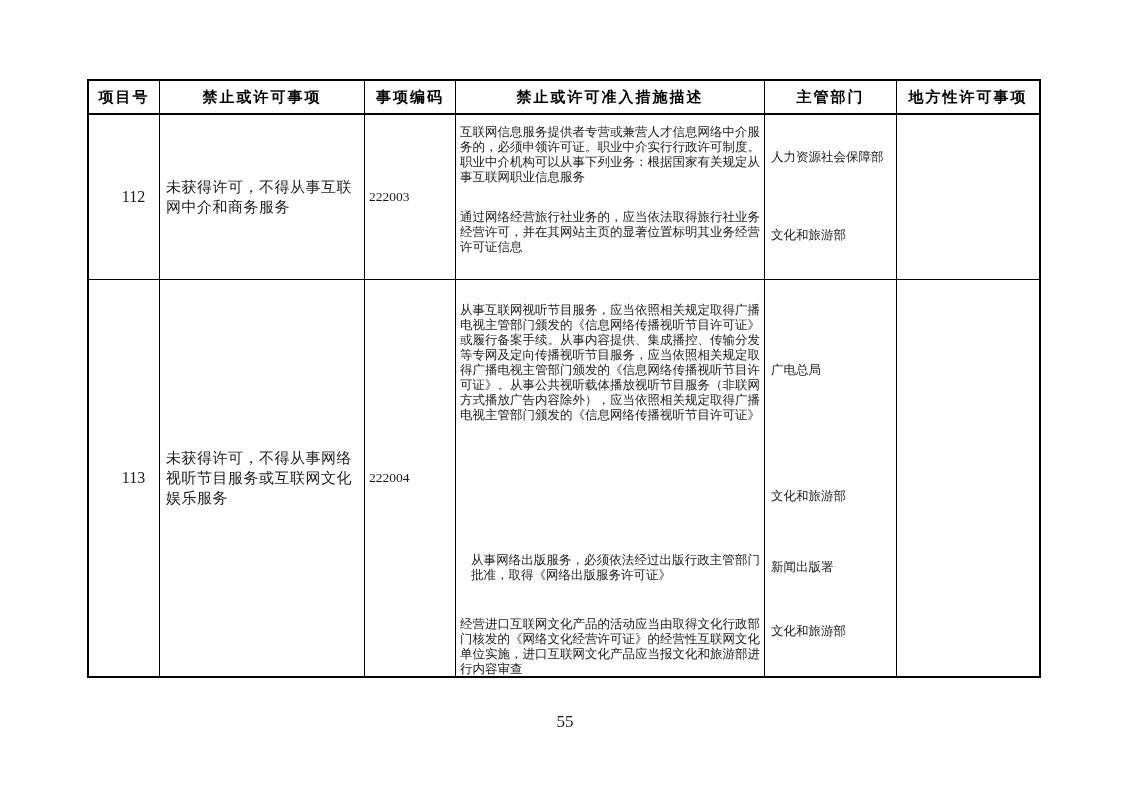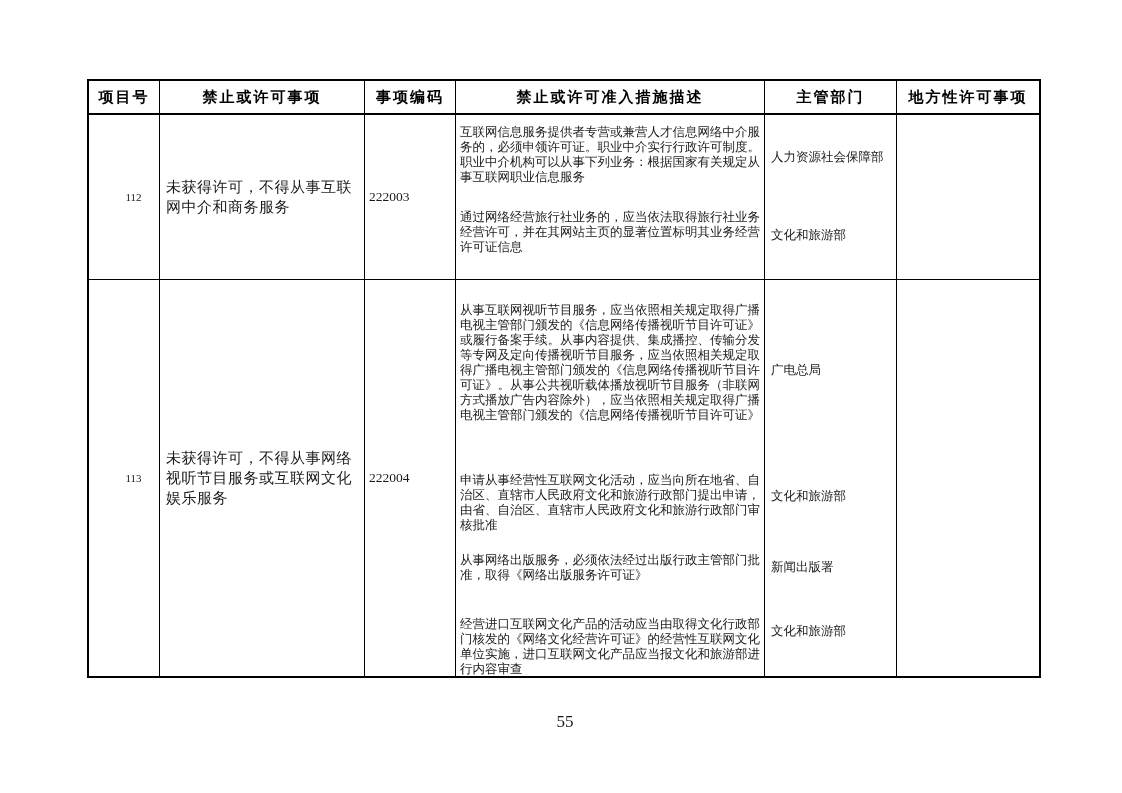--- a/index.html
+++ b/index.html
@@ -47,21 +47,21 @@
     color: #000;
     border-bottom-width: 2px;
     white-space: nowrap;
   }
   .id-cell, .code-cell, .item-cell {
     display: flex;
     align-items: center;
   }
   .id-cell {
     justify-content: center;
-    font-size: 11px;
+    font-size: 16px;
     padding-left: 19px;
   }
   .item-cell {
     padding: 0 8px 0 6px;
     font-size: 15px;
     line-height: 20px;
     letter-spacing: 0.5px;
   }
   .code-cell {
     padding-left: 4px;
@@ -119,22 +119,21 @@
       <div class="dept" style="top:35px;">人力资源社会保障部</div>
       <div class="dept" style="top:113px;">文化和旅游部</div>
     </div>
     <div class="cell last-col"></div>
 
     <div class="cell id-cell last-row">113</div>
     <div class="cell item-cell last-row">未获得许可，不得从事网络视听节目服务或互联网文化娱乐服务</div>
     <div class="cell code-cell last-row">222004</div>
     <div class="cell measures-cell last-row">
       <div class="para" style="top:23px;">从事互联网视听节目服务，应当依照相关规定取得广播电视主管部门颁发的《信息网络传播视听节目许可证》或履行备案手续。从事内容提供、集成播控、传输分发等专网及定向传播视听节目服务，应当依照相关规定取得广播电视主管部门颁发的《信息网络传播视听节目许可证》。从事公共视听载体播放视听节目服务（非联网方式播放广告内容除外），应当依照相关规定取得广播电视主管部门颁发的《信息网络传播视听节目许可证》</div>
-      <div class="para" style="top:193px;">申请从事经营性互联网文化活动，应当向所在地省、自治区、直辖市人民政府文化和旅游行政部门提出申请，由省、自治区、直辖市人民政府文化和旅游行政部门审核批准</div>
-      <div class="para" style="top:273px;">从事网络出版服务，必须依法经过出版行政主管部门批准，取得《网络出版服务许可证》</div>
+      <div class="para" style="top:273px;margin-left:11px;">从事网络出版服务，必须依法经过出版行政主管部门批准，取得《网络出版服务许可证》</div>
       <div class="para" style="top:337px;">经营进口互联网文化产品的活动应当由取得文化行政部门核发的《网络文化经营许可证》的经营性互联网文化单位实施，进口互联网文化产品应当报文化和旅游部进行内容审查</div>
     </div>
     <div class="cell departments-cell last-row">
       <div class="dept" style="top:83px;">广电总局</div>
       <div class="dept" style="top:209px;">文化和旅游部</div>
       <div class="dept" style="top:280px;font-family:Liberation Serif, serif;">新闻出版署</div>
       <div class="dept" style="top:344px;">文化和旅游部</div>
     </div>
     <div class="cell last-col last-row"></div>
 

